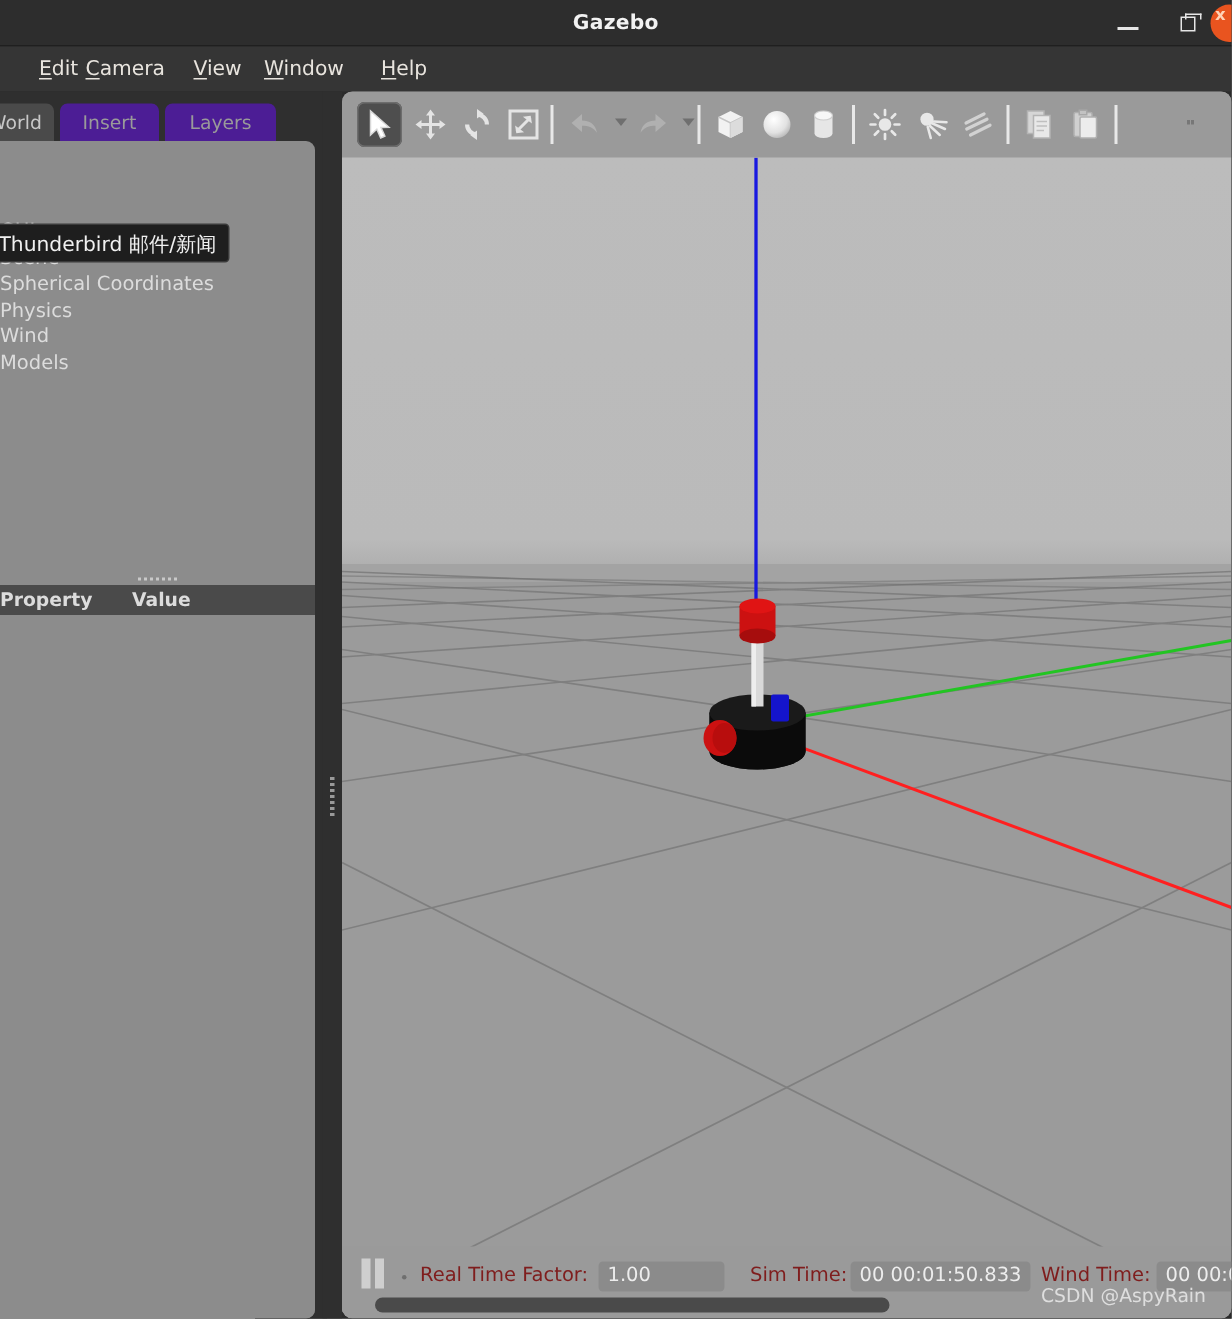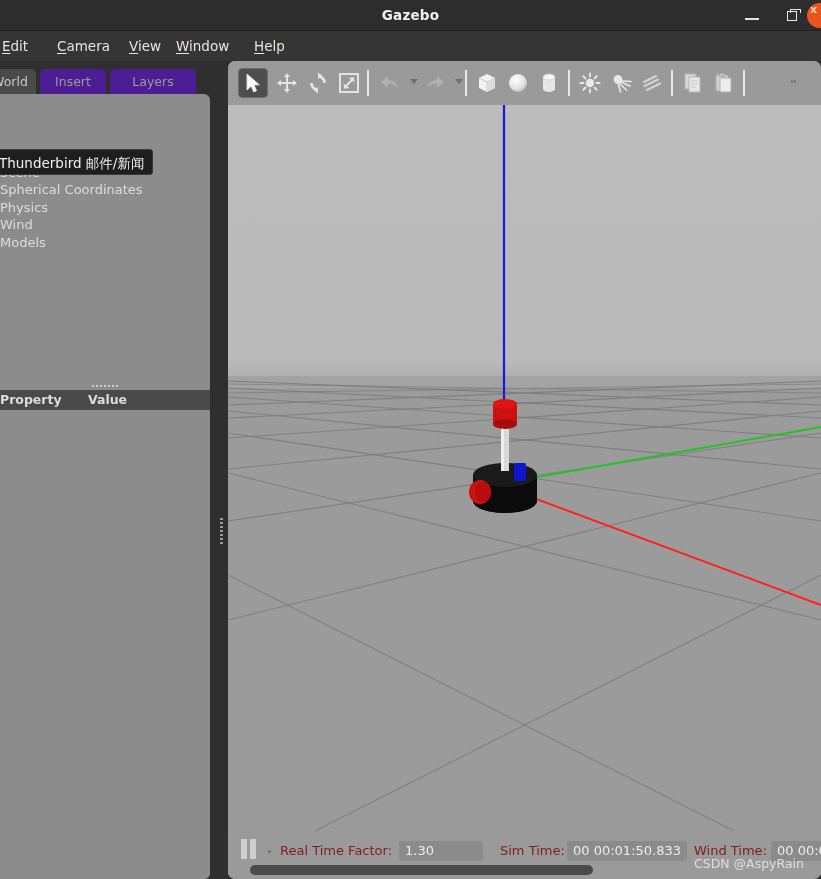--- a/index.html
+++ b/index.html
@@ -65,21 +65,21 @@
   }
   .tabstrip { position: absolute; left: 0; top: 8px; width: 218px; height: 26px; }
   .tab {
     position: absolute; top: 0; height: 26px; line-height: 25px;
     background: #4c1d95; color: #9a9a9a; font-size: 12.5px;
     border-radius: 5px 5px 0 0; text-align: center; cursor: default;
   }
   .tab.active { background: #4a4a4a; color: #c8c8c8; }
   .tab-world  { left: -16px; width: 52px; }
   .tab-insert { left: 40px;  width: 66px; }
-  .tab-layers { left: 110px; width: 86px; }
+  .tab-layers { left: 110px; width: 74px; }
 
   .panel-body {
     position: absolute; left: -16px; top: 33px; width: 226px; height: 785px;
     background: #8c8c8c; border-radius: 6px;
   }
   .tree {
     position: absolute; left: 16px; top: 52px; width: 210px;
   }
   .tree-row {
     height: 17.5px; line-height: 17.5px;
@@ -231,21 +231,21 @@
     </div>
     <div class="win-btn win-max">
       <i></i>
     </div>
     <div class="win-close">
       <span>x</span>
     </div>
   </div>
 
   <div class="menubar">
-    <div class="menu-item" style="left:2px"><u>E</u>dit</div>
+    <div class="menu-item" style="left:26px"><u>E</u>dit</div>
     <div class="menu-item" style="left:57px"><u>C</u>amera</div>
     <div class="menu-item" style="left:129px"><u>V</u>iew</div>
     <div class="menu-item" style="left:176px"><u>W</u>indow</div>
     <div class="menu-item" style="left:254px"><u>H</u>elp</div>
   </div>
 
   <div class="leftpanel">
 
     <div class="tabstrip">
       <div class="tab tab-world active">World</div>
@@ -486,21 +486,21 @@
     </div>
 
     <div class="statusbar">
       <div class="pause-btn">
         <i class="b1"></i>
         <i class="b2"></i>
       </div>
       <div class="step-dot"></div>
 
       <div class="sb-label" style="left:52px">Real Time Factor:</div>
-      <div class="sb-field" style="left:171px; width:84px">1.30</div>
+      <div class="sb-field" style="left:171px; width:84px">1.00</div>
 
       <div class="sb-label" style="left:272px">Sim Time:</div>
       <div class="sb-field" style="left:339px">00 00:01:50.833</div>
 
       <div class="sb-label" style="left:466px">Wind Time:</div>
       <div class="sb-field" style="left:543px">00 00:01</div>
 
       <div class="watermark">CSDN @AspyRain</div>
 
       <div class="hscroll">

